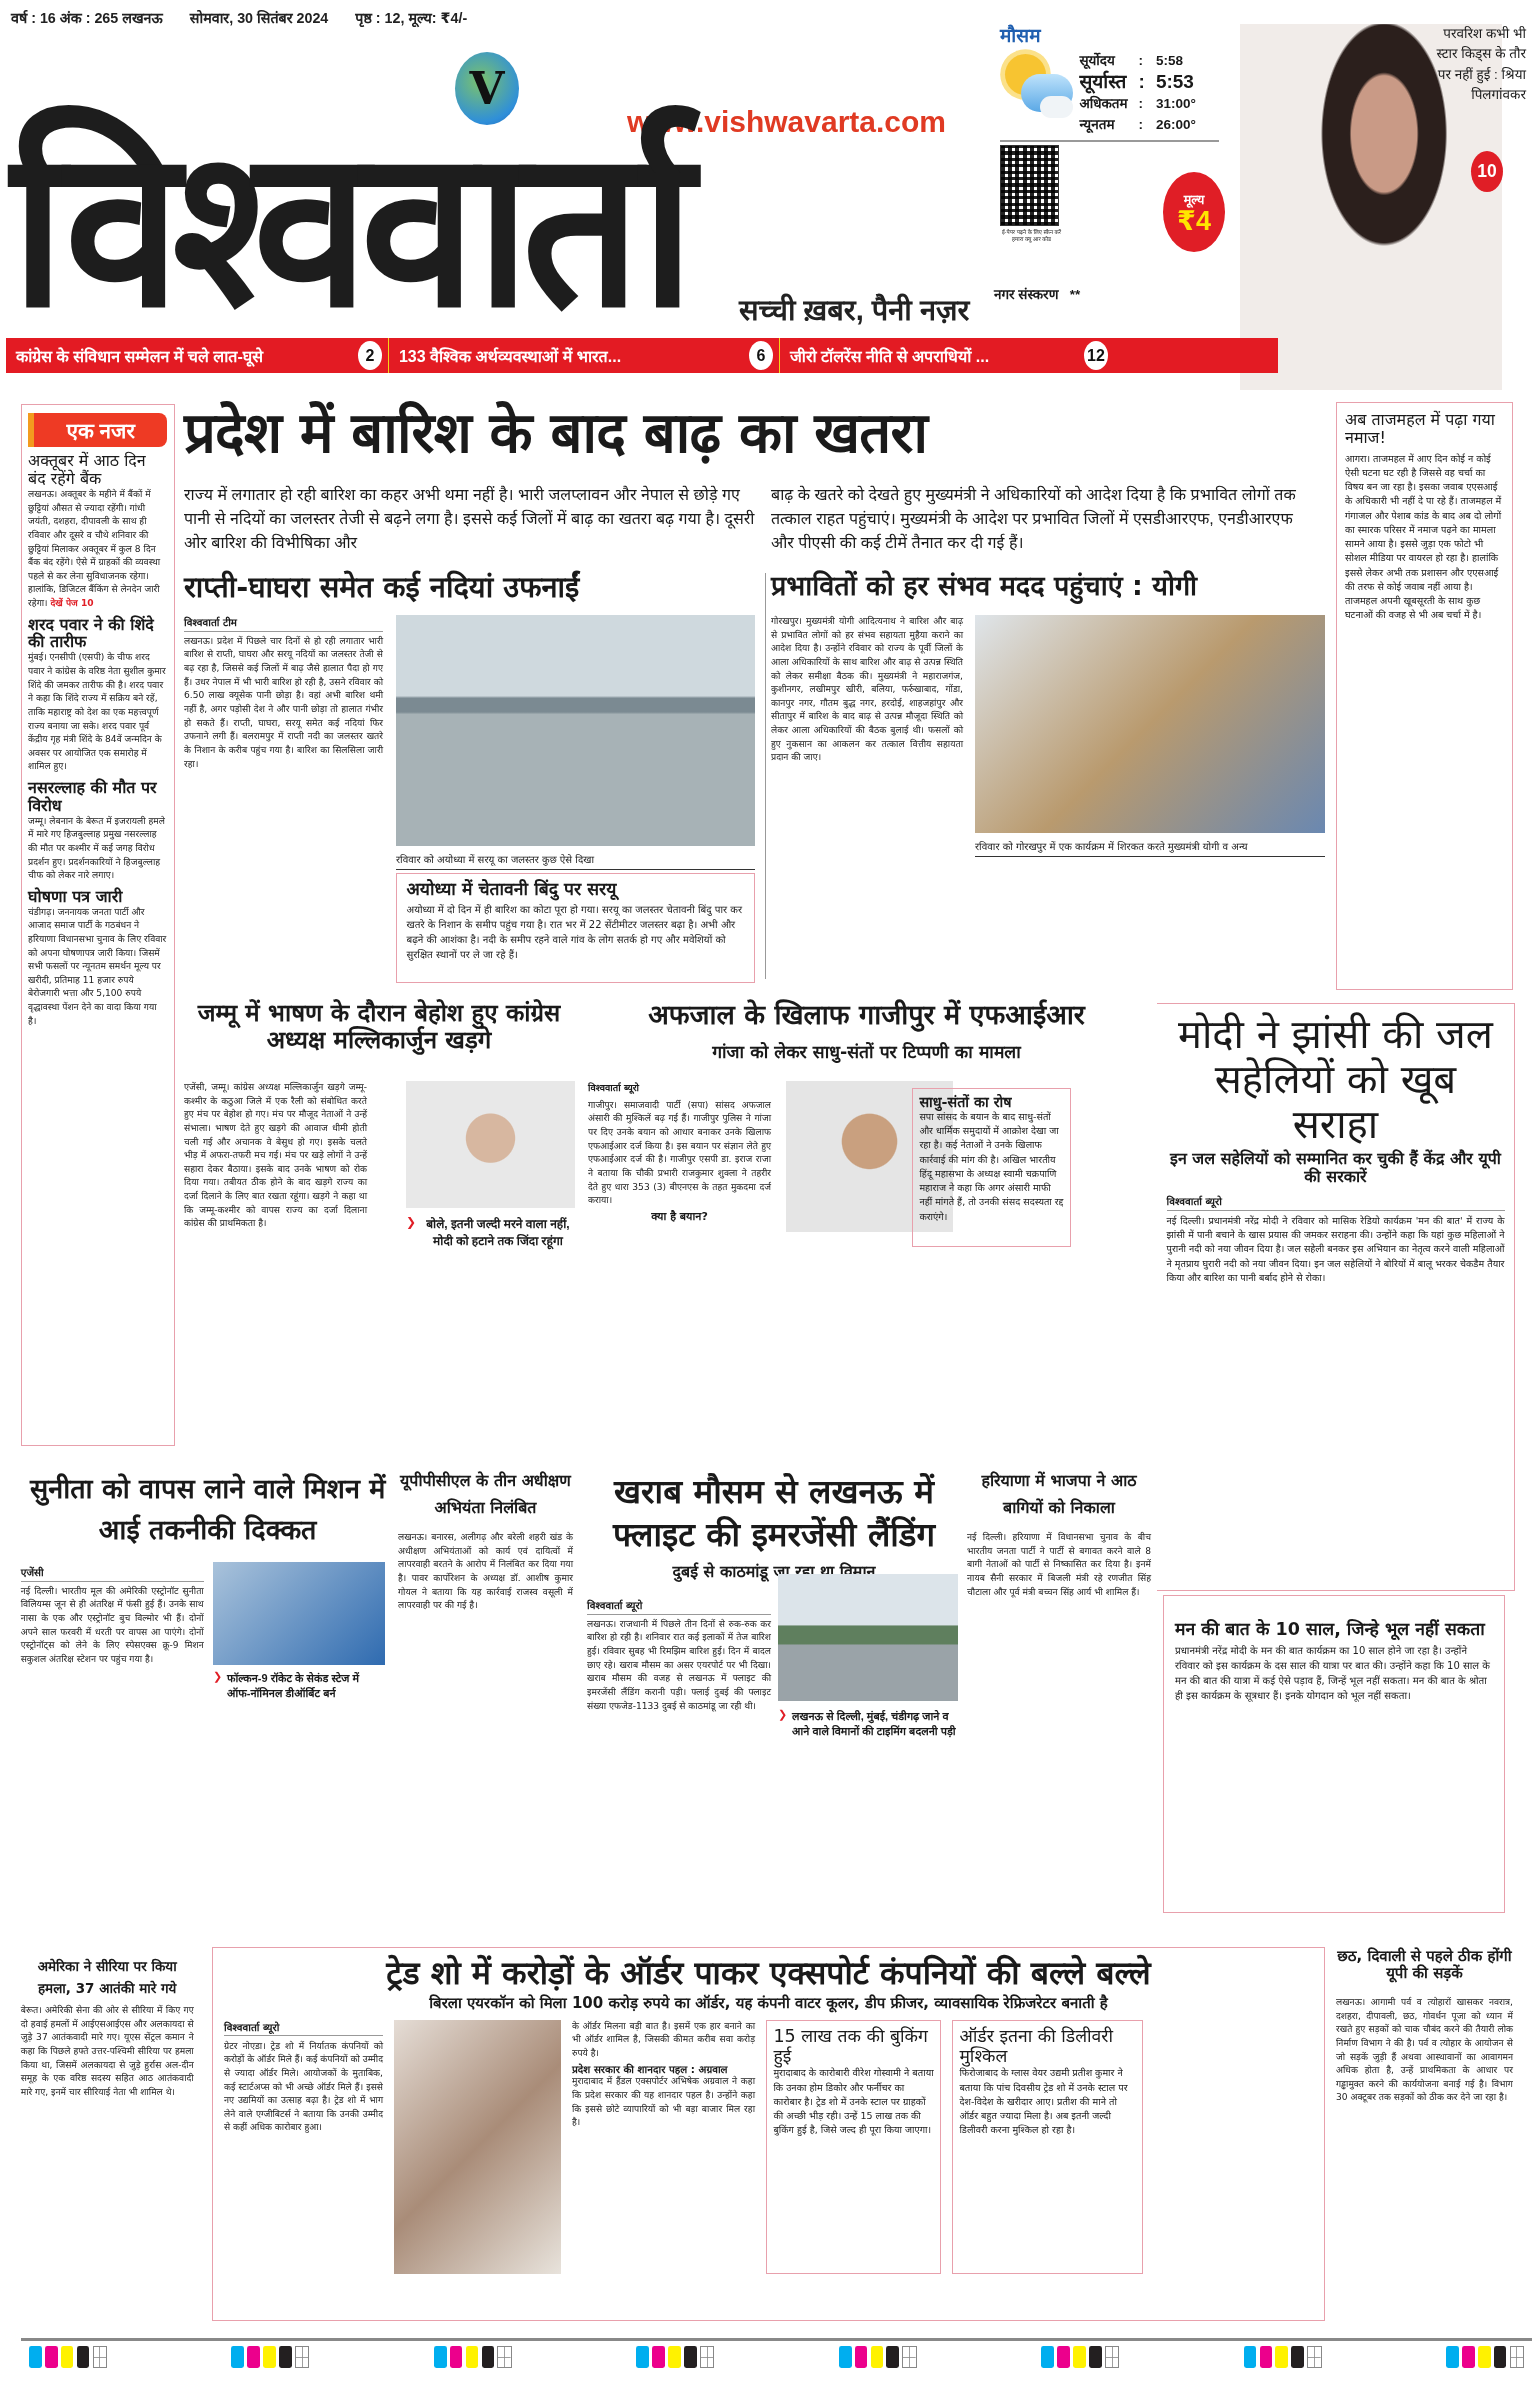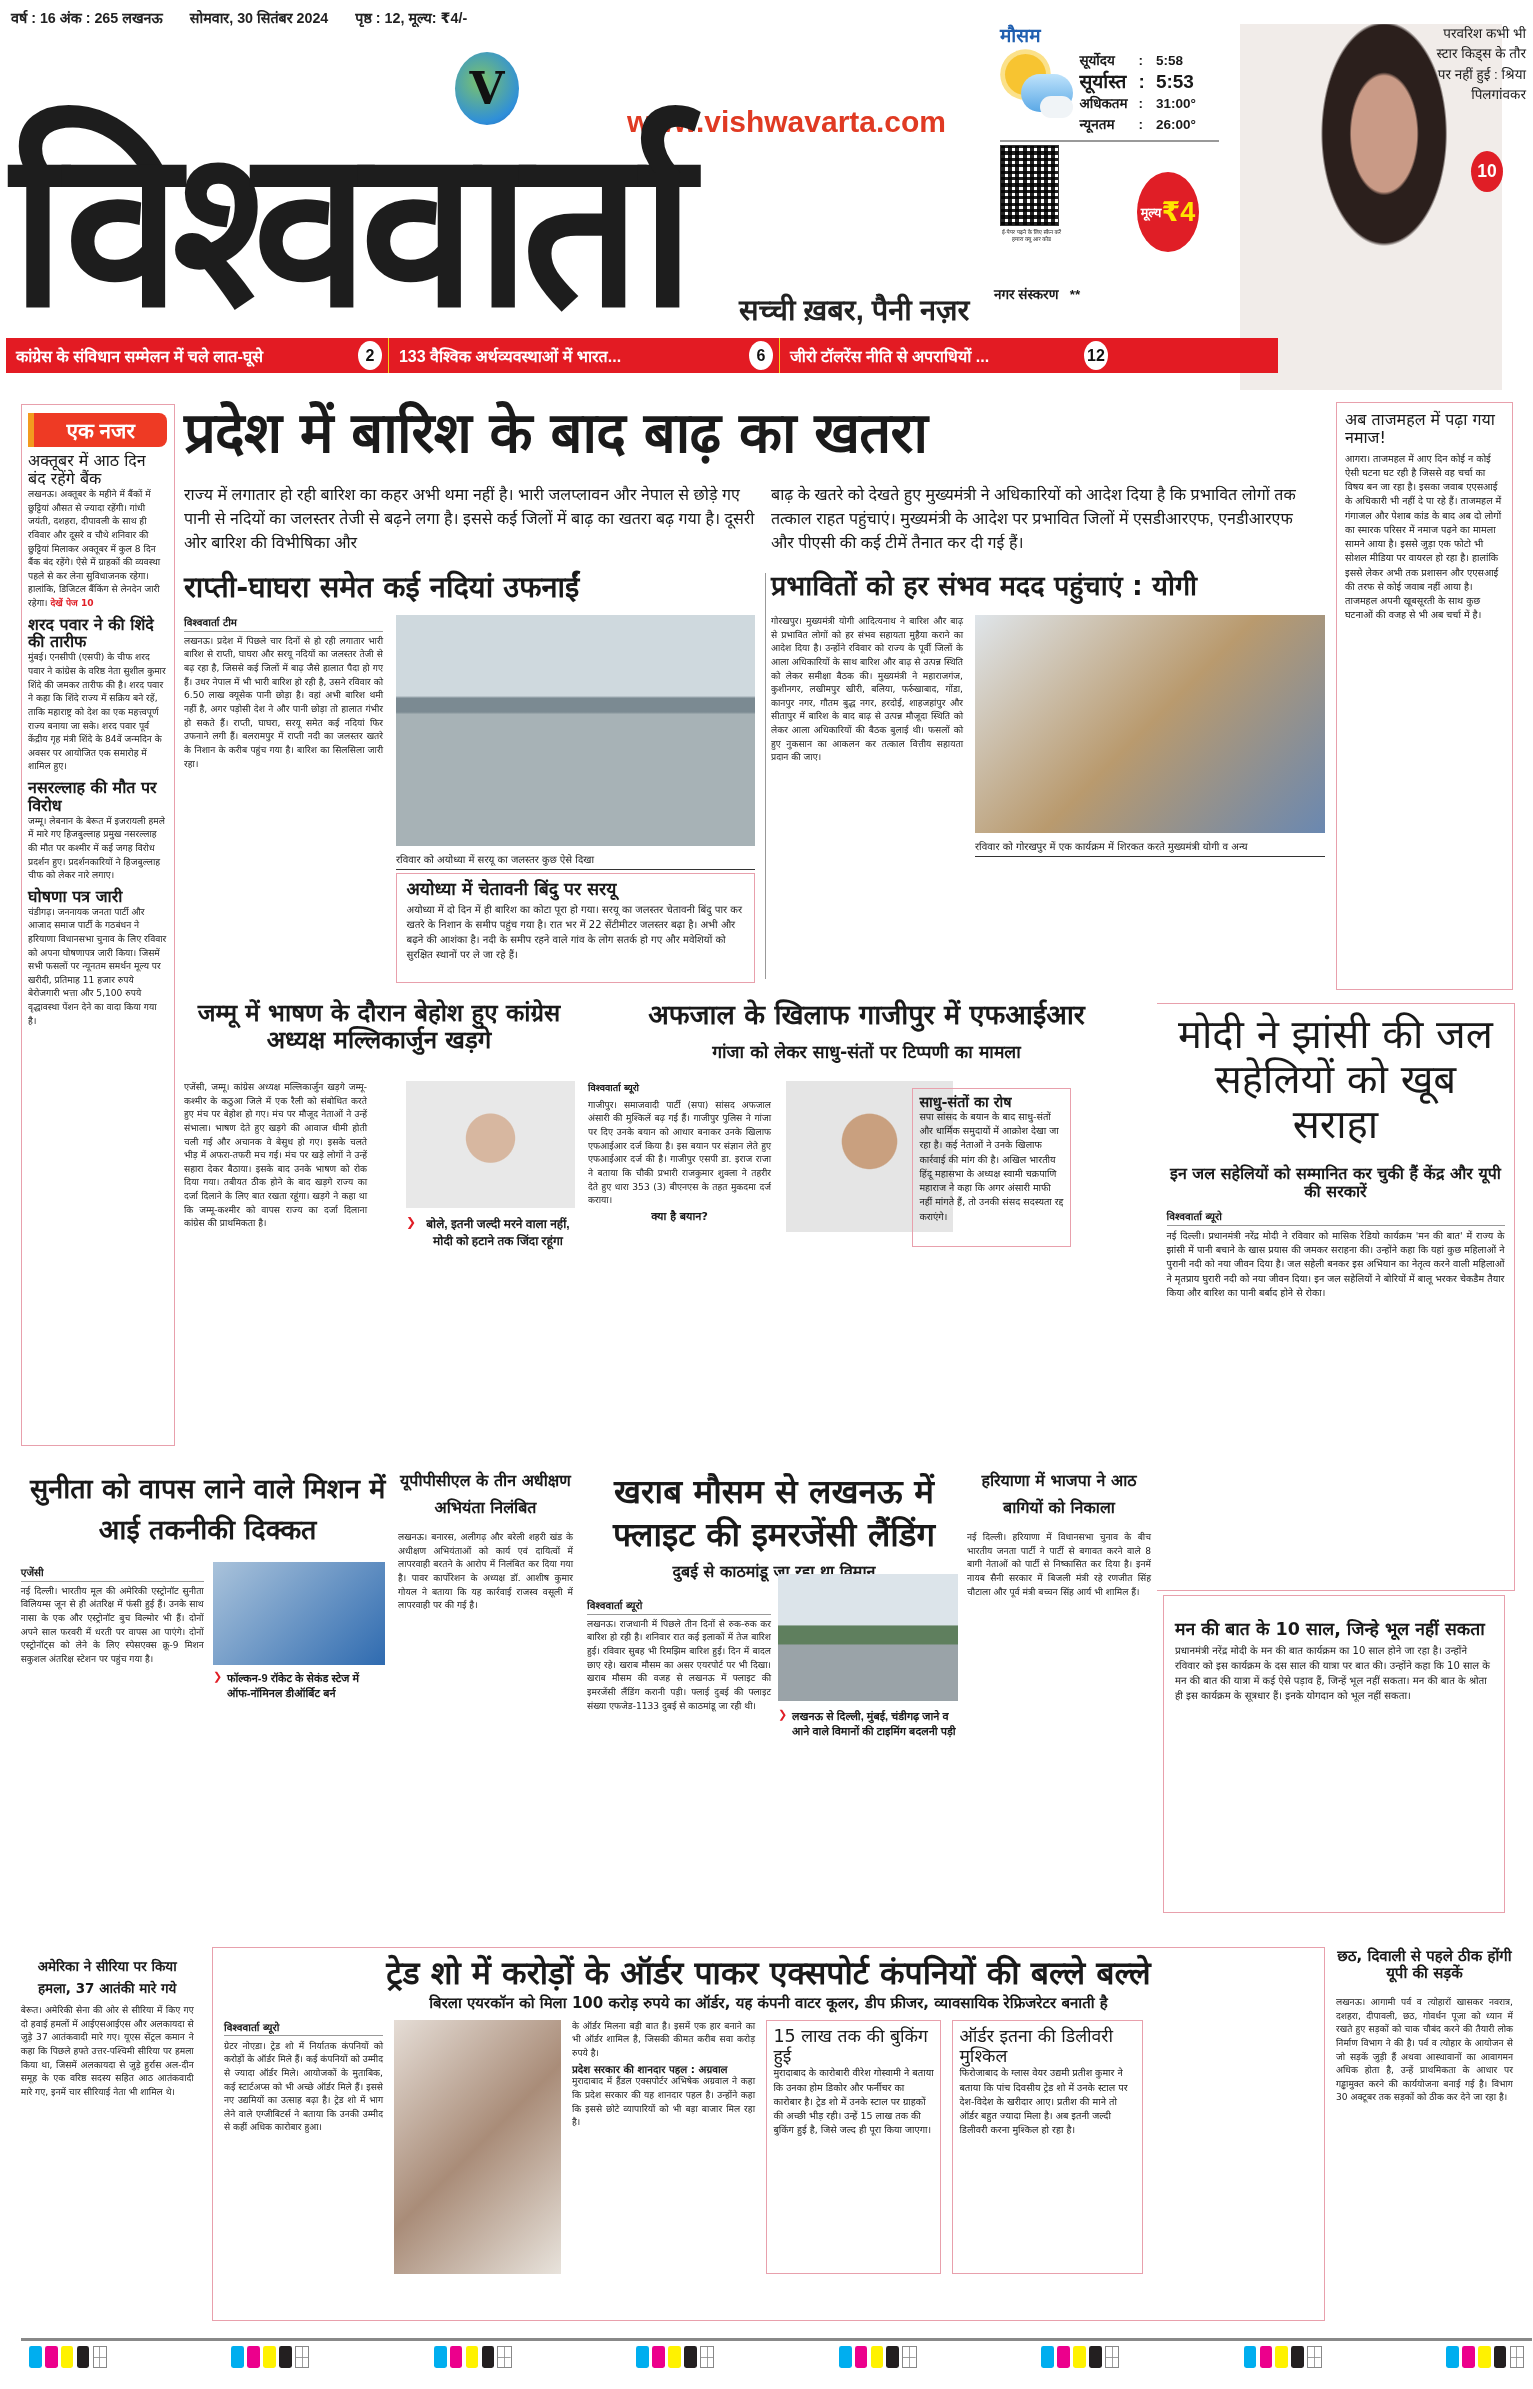--- a/index.html
+++ b/index.html
@@ -67,21 +67,21 @@
   </div>
   <div style="height:1.6px;background:#999;margin-top:4.8px"></div>
 </div>
 
 <div class="abs" style="left:1000px;top:145px;width:59px;height:81px;border:1.6px solid #333;background:repeating-linear-gradient(90deg,#222 0 4px,#fff 4px 7.2px),repeating-linear-gradient(0deg,#222 0 3.2px,#fff 3.2px 6.4px);background-blend-mode:multiply"></div>
 <div class="abs" style="left:986px;top:229px;width:91px;font-size:5.6px;text-align:center;line-height:1.2">
   <div>ई-पेपर पढ़ने के लिए स्कैन करें</div>
     <div>हमारा क्यू आर कोड</div>
 </div>
 
-<div class="abs" style="left:1137px;top:172px;width:62px;height:80px;border-radius:50%;background:#e01e26;display:flex;align-items:center;justify-content:center">
+<div class="abs" style="left:1163px;top:172px;width:62px;height:80px;border-radius:50%;background:#e01e26;display:flex;flex-direction:column;align-items:center;justify-content:center">
   <span style="color:#fff;font-size:12.7px;font-weight:bold">मूल्य</span>
   <span style="color:#ffe600;font-size:27px;font-weight:bold;line-height:1">₹4</span>
 </div>
 
 <div class="abs" style="left:994px;top:285px;font-size:13.5px;font-weight:bold">
   <span>नगर संस्करण</span>&nbsp;&nbsp;&nbsp;<span>**</span>
 </div>
 
 <div class="abs" style="left:1240px;top:24px;width:262px;height:366px;background:radial-gradient(ellipse at 55% 30%,#c99a86 0 16%,#2b1f1c 17% 30%,#f1ece9 31% 100%)"></div>
 <div class="abs" style="left:1423px;top:24px;width:103px;font-size:13.5px;text-align:right;line-height:1.5">परवरिश कभी भी स्टार किड्स के तौर पर नहीं हुई : श्रिया पिलगांवकर</div>
@@ -170,21 +170,21 @@
 </div>
 <div class="abs imgph" style="left:786px;top:1081px;width:167px;height:151px;background:radial-gradient(circle at 50% 40%,#c9a07f 0 22%,#e5e5e5 23%)"></div>
 
 <div class="abs redbox" style="left:912px;top:1088px;width:159px;height:159px;padding:4.8px 6.4px">
   <div class="hl" style="font-size:14.3px">साधु-संतों का रोष</div>
   <div class="body" style="font-size:9.5px;text-align:left">सपा सांसद के बयान के बाद साधु-संतों और धार्मिक समुदायों में आक्रोश देखा जा रहा है। कई नेताओं ने उनके खिलाफ कार्रवाई की मांग की है। अखिल भारतीय हिंदू महासभा के अध्यक्ष स्वामी चक्रपाणि महाराज ने कहा कि अगर अंसारी माफी नहीं मांगते हैं, तो उनकी संसद सदस्यता रद्द कराएंगे।</div>
 </div>
 
 <div class="abs redbox" style="left:1157px;top:1003px;width:358px;height:588px;padding:8px 9.5px;border-left:none;border-top:1.6px solid #e8a0ac">
   <div class="hl" style="font-size:40px;font-weight:normal;text-align:center">मोदी ने झांसी की जल सहेलियों को खूब सराहा</div>
-  <div class="hl" style="font-size:16px;text-align:center;margin-top:19px">इन जल सहेलियों को सम्मानित कर चुकी हैं केंद्र और यूपी की सरकारें</div>
+  <div class="hl" style="font-size:16px;text-align:center;margin-top:4px">इन जल सहेलियों को सम्मानित कर चुकी हैं केंद्र और यूपी की सरकारें</div>
   <div style="display:flex;gap:11px;margin-top:8px">
     <div style="flex:1">
       <div class="byline">विश्ववार्ता ब्यूरो</div>
       <div class="body" style="font-size:9.5px">नई दिल्ली। प्रधानमंत्री नरेंद्र मोदी ने रविवार को मासिक रेडियो कार्यक्रम 'मन की बात' में राज्य के झांसी में पानी बचाने के खास प्रयास की जमकर सराहना की। उन्होंने कहा कि यहां कुछ महिलाओं ने पुरानी नदी को नया जीवन दिया है। जल सहेली बनकर इस अभियान का नेतृत्व करने वाली महिलाओं ने मृतप्राय घुरारी नदी को नया जीवन दिया। इन जल सहेलियों ने बोरियों में बालू भरकर चेकडैम तैयार किया और बारिश का पानी बर्बाद होने से रोका।</div>
     </div>
   </div>
 </div>
 
 <div class="abs redbox" style="left:1163px;top:1595px;width:342px;height:318px;padding:24px 11px">
   <div class="hl" style="font-size:17.5px">मन की बात के 10 साल, जिन्हे भूल नहीं सकता</div>

